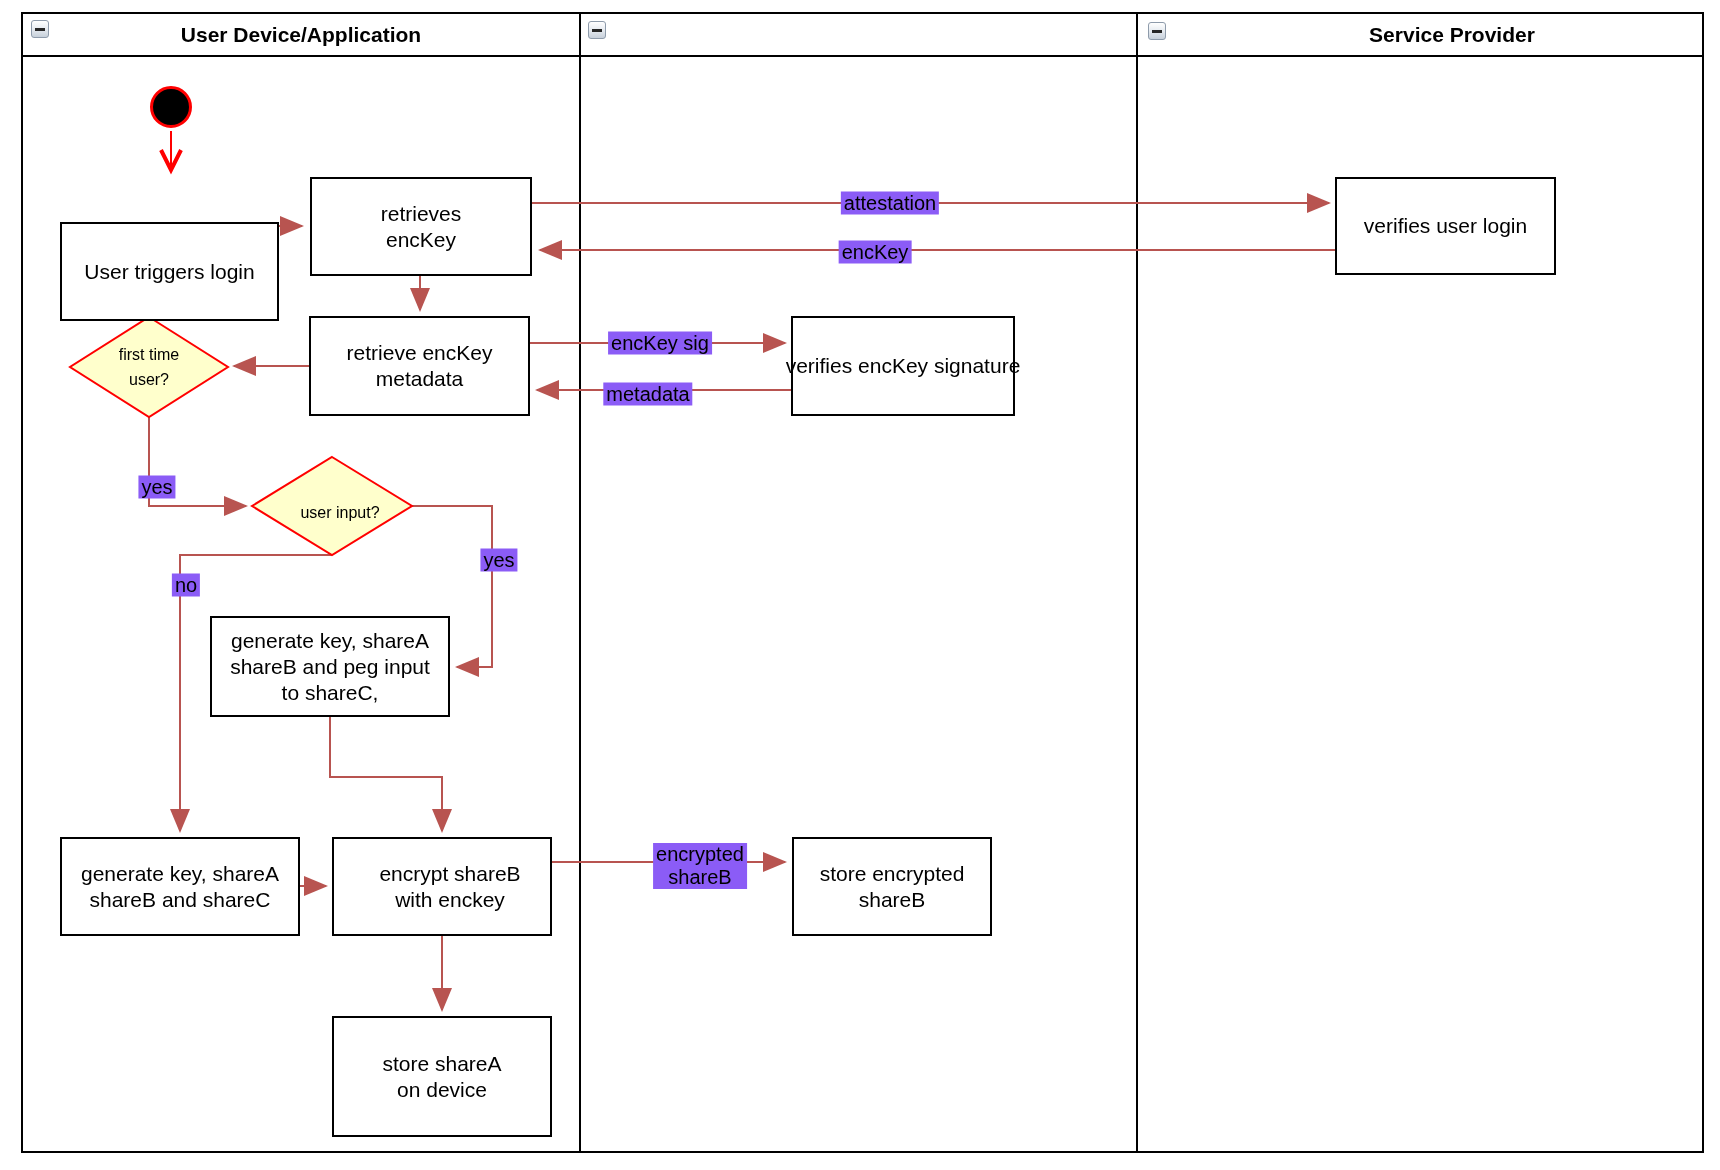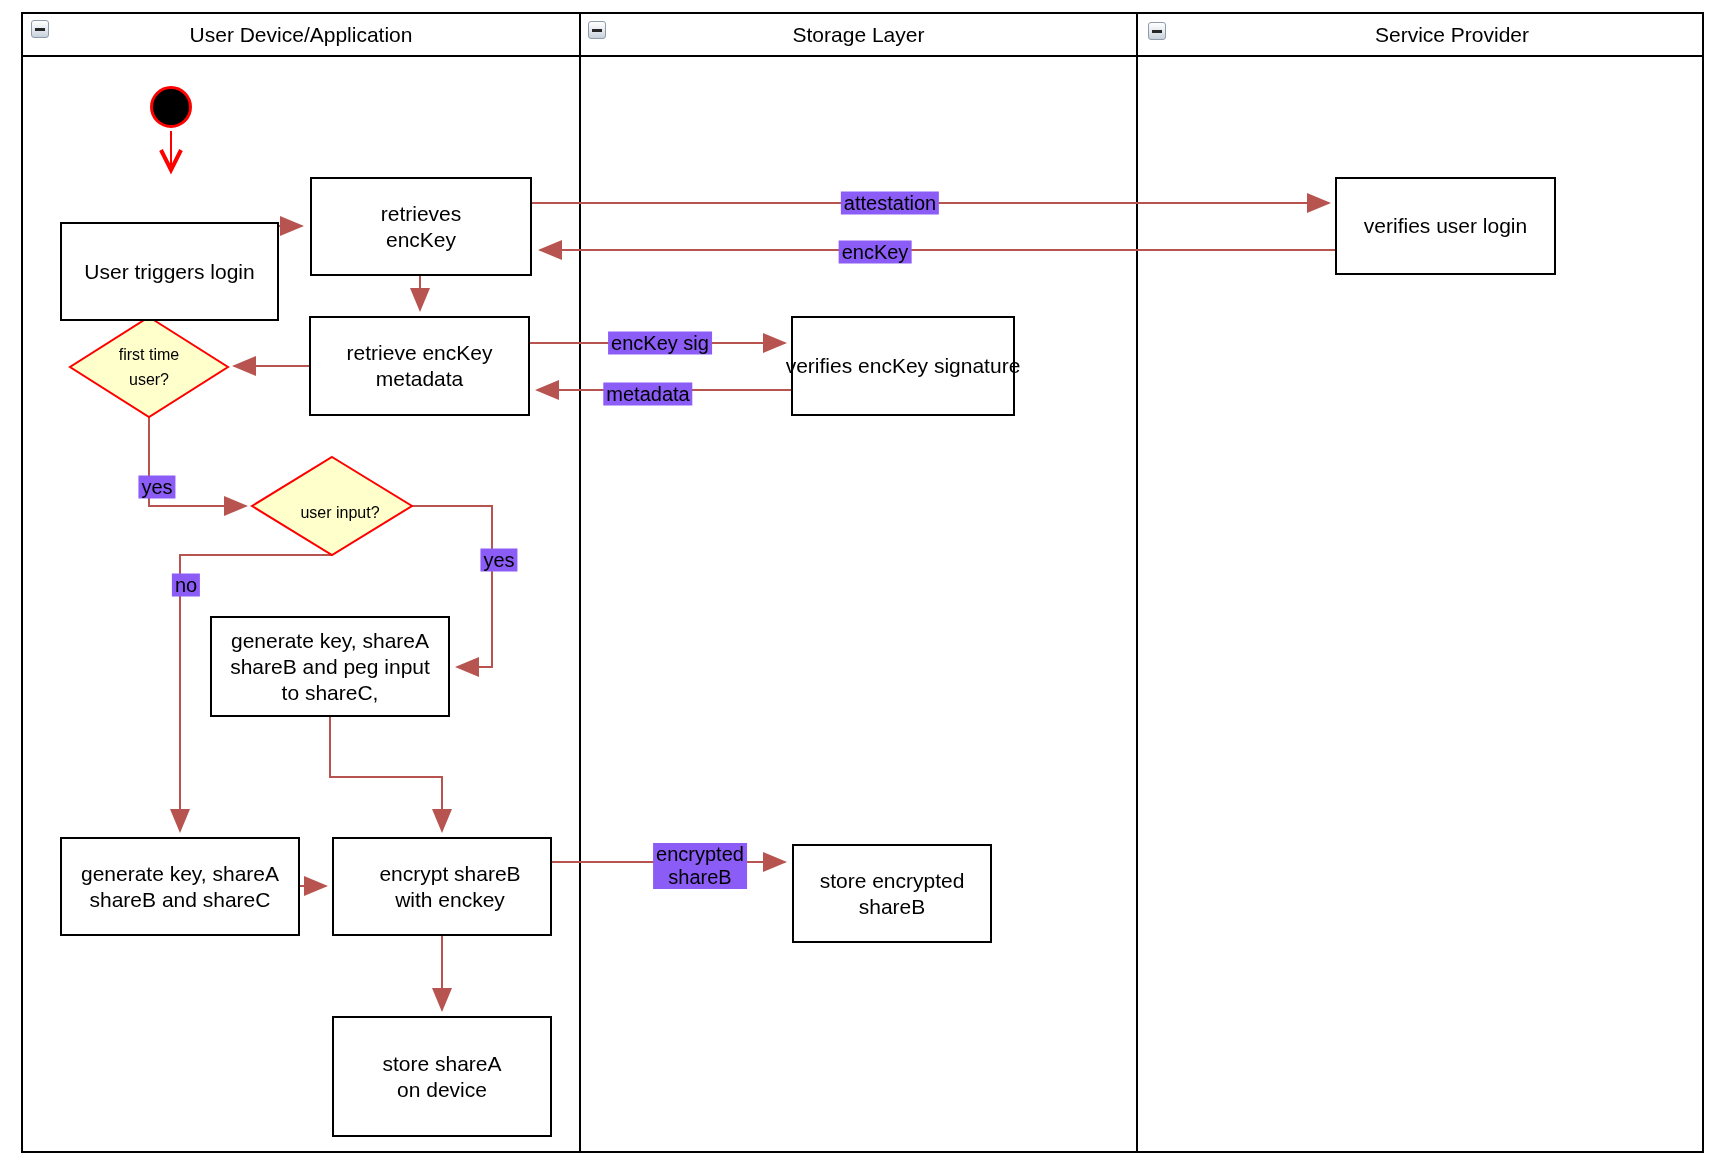--- a/index.html
+++ b/index.html
@@ -1,20 +1,20 @@
 <!DOCTYPE html>
 <html><head>
 <meta charset="utf-8">
 <style>
   html,body{margin:0;padding:0;background:#ffffff;}
   body{font-family:"Liberation Sans","DejaVu Sans",sans-serif;color:#000;}
   #canvas{position:relative;width:1720px;height:1170px;background:#fff;overflow:hidden;}
   #wires{position:absolute;left:0;top:0;width:1720px;height:1170px;}
   .lane-title{position:absolute;height:42px;display:flex;align-items:center;justify-content:center;
-    font-weight:normal;font-size:21px;}
+    font-weight:bold;font-size:21px;}
   .collapse-btn{position:absolute;width:18px;height:18px;box-sizing:border-box;
     border:1px solid #8e9bab;border-radius:3px;
     background:linear-gradient(180deg,#ffffff 0%,#e9edf2 45%,#c7d0da 100%);
     display:flex;align-items:center;justify-content:center;cursor:pointer;}
   .collapse-btn .bar{width:10px;height:3px;background:#262626;}
   .node{position:absolute;box-sizing:border-box;background:#fff;border:2px solid #000;
     display:flex;flex-direction:column;align-items:center;justify-content:center;
     text-align:center;font-size:21px;line-height:26px;}
   .node .nl{white-space:nowrap;}
   .start-node{position:absolute;box-sizing:border-box;width:42px;height:42px;border-radius:50%;
@@ -63,21 +63,20 @@
       <path d="M442,936 L442,1010" marker-end="url(#arr)"></path>
     </g>
 
     <path d="M171,131 L171,168" stroke-width="2" fill="none" marker-end="url(#arrOpen)" stroke="#FF0000"></path>
 
     <polygon points="149,317 228,367 149,417 70,367" stroke="#FF0000" stroke-width="2" fill="#FFFFCC"></polygon>
     <polygon points="332,457 412,506 332,555 252,506" stroke="#FF0000" stroke-width="2" fill="#FFFFCC"></polygon>
   </svg>
 
   <div class="lane-title" style="left:23px;top:14px;width:556px;">User Device/Application</div>
-  <div class="lane-title" style="left:581px;top:14px;width:555px;">Storage Layer</div>
   <div class="lane-title" style="left:1138px;top:14px;width:628px;">Service Provider</div>
 
   <div class="collapse-btn" style="left:31px;top:20px;">
     <span class="bar"></span>
   </div>
   <div class="collapse-btn" style="left:588px;top:21px;">
     <span class="bar"></span>
   </div>
   <div class="collapse-btn" style="left:1148px;top:22px;">
     <span class="bar"></span>
@@ -116,21 +115,21 @@
   <div class="node" style="left:60px;top:837px;width:240px;height:99px;">
     <div class="nl">generate key, shareA</div>
     <div class="nl">shareB and shareC</div>
   </div>
 
   <div class="node" style="left:332px;top:837px;width:220px;height:99px;padding-left:16px;">
     <div class="nl">encrypt shareB</div>
     <div class="nl">with enckey</div>
   </div>
 
-  <div class="node" style="left:792px;top:837px;width:200px;height:99px;margin-top:7px;">
+  <div class="node" style="left:792px;top:837px;width:200px;height:99px;">
     <div class="nl">store encrypted</div>
     <div class="nl">shareB</div>
   </div>
 
   <div class="node" style="left:332px;top:1016px;width:220px;height:121px;">
     <div class="nl">store shareA</div>
     <div class="nl">on device</div>
   </div>
 
   <div class="dlabel" style="left:149px;top:367px;">

